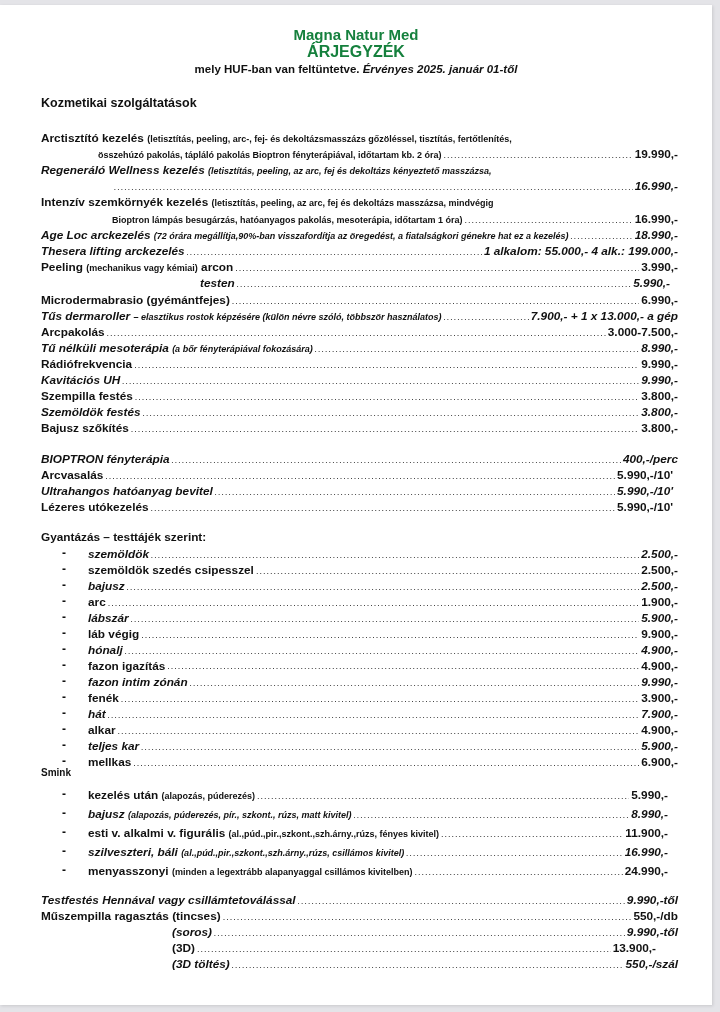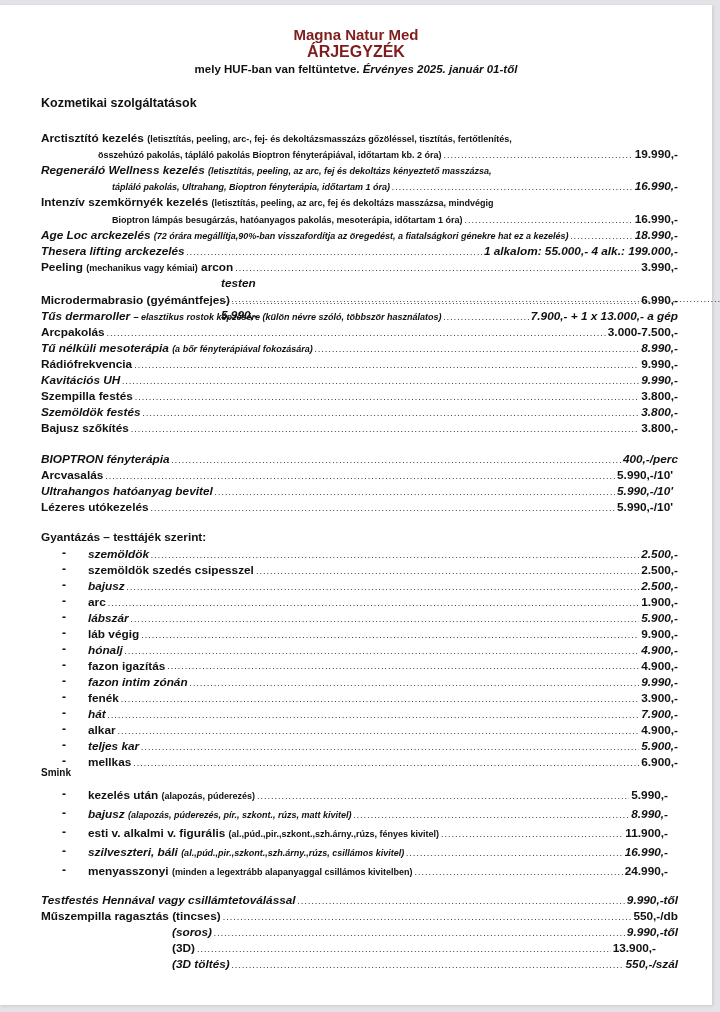--- a/index.html
+++ b/index.html
@@ -10,21 +10,21 @@
     color:#111;
     position:relative;
   }
   .sheet {
     position:absolute; left:0; top:5px; width:712px; height:1000px;
     background:#ffffff;
     box-shadow: 1px 1px 3px rgba(0,0,0,0.12);
   }
   .title {
     position:absolute; left:0; width:712px; text-align:center;
-    color:#7f1d1d; font-weight:bold;
+    color:#15803d; font-weight:bold;
   }
   .t1 { top:21px; font-size:15px; }
   .t2 { top:38px; font-size:16px; }
   .subtitle {
     position:absolute; left:0; width:712px; top:58px; text-align:center;
     font-size:11.5px; font-weight:bold; color:#111;
   }
   .subtitle i { font-style:italic; }
   .section-head {
     position:absolute; left:41px; font-weight:bold; font-size:12.5px;
@@ -72,21 +72,20 @@
     <span class="note">összehúzó pakolás, tápláló pakolás Bioptron fényterápiával, időtartam kb. 2 óra)</span>
     <span class="dots"></span>
     <span class="price">19.990,-</span>
   </div>
 
   <div class="row i" style="top:157px; width:auto;">
     <span class="name">Regeneráló Wellness kezelés</span>&nbsp;
     <span class="note">(letisztítás, peeling, az arc, fej és dekoltázs kényeztető masszázsa,</span>
   </div>
   <div class="row i" style="top:173px; left:112px; width:566px;">
-    <span class="note">tápláló  pakolás, Ultrahang, Bioptron fényterápia, időtartam 1 óra)</span>
     <span class="dots"></span>
     <span class="price">16.990,-</span>
   </div>
 
   <div class="row" style="top:189px; width:auto;">
     <span class="name">Intenzív szemkörnyék kezelés</span>&nbsp;
     <span class="note">(letisztítás, peeling, az arc, fej és dekoltázs masszázsa, mindvégig</span>
   </div>
   <div class="row" style="top:206px; left:112px; width:566px;">
     <span class="note">Bioptron lámpás besugárzás,  hatóanyagos pakolás, mesoterápia, időtartam 1 óra)</span>
@@ -108,21 +107,21 @@
   </div>
 
   <div class="row" style="top:254px;">
     <span class="name">Peeling</span>&nbsp;
     <span class="note">(mechanikus vagy kémiai)</span>&nbsp;
     <span class="name">arcon</span>
     <span class="dots"></span>
     <span class="price">3.990,-</span>
   </div>
 
-  <div class="row i" style="top:270px; left:219px; width:470px;flex-direction:column;">
+  <div class="row i" style="top:270px; left:200px; width:470px;">
     <span class="name">testen</span>
     <span class="dots"></span>
     <span class="price">5.990,-</span>
   </div>
 
   <div class="row" style="top:287px;">
     <span class="name">Microdermabrasio (gyémántfejes)</span>
     <span class="dots"></span>
     <span class="price">6.990,-</span>
   </div>

